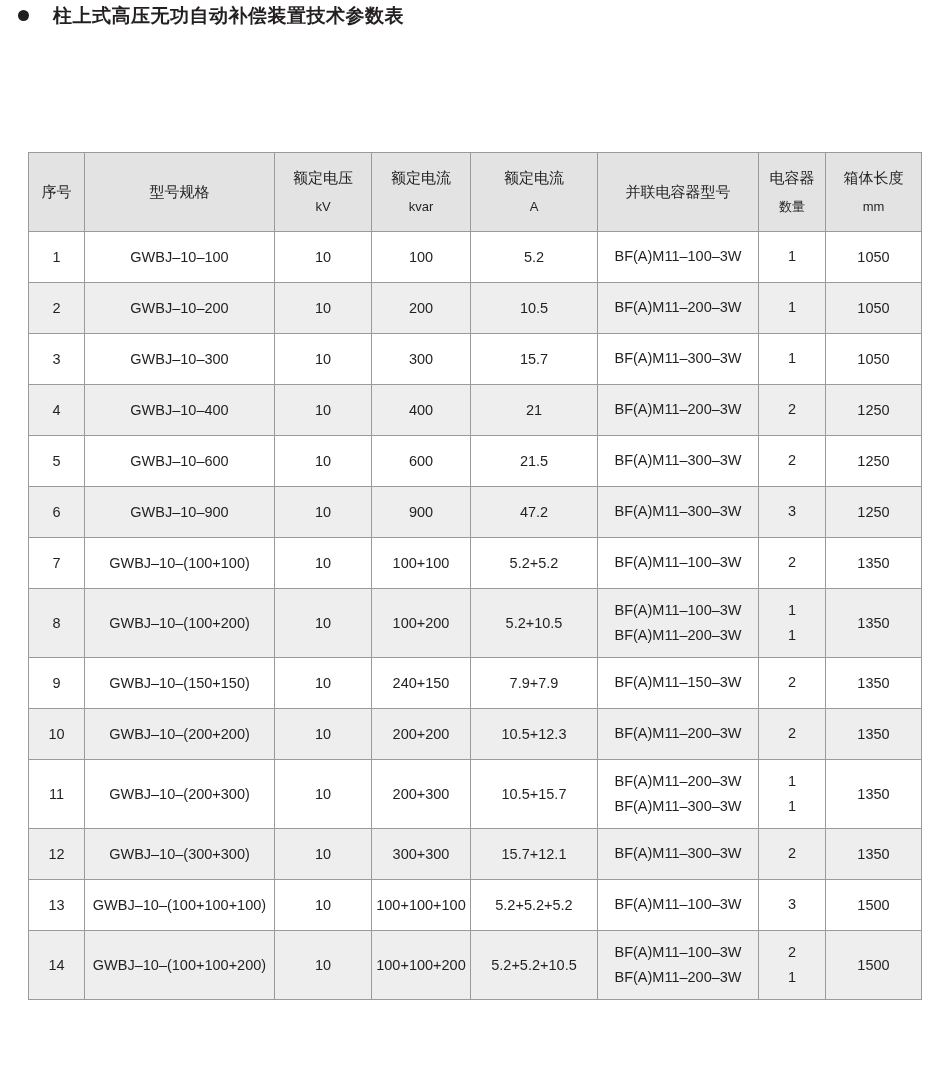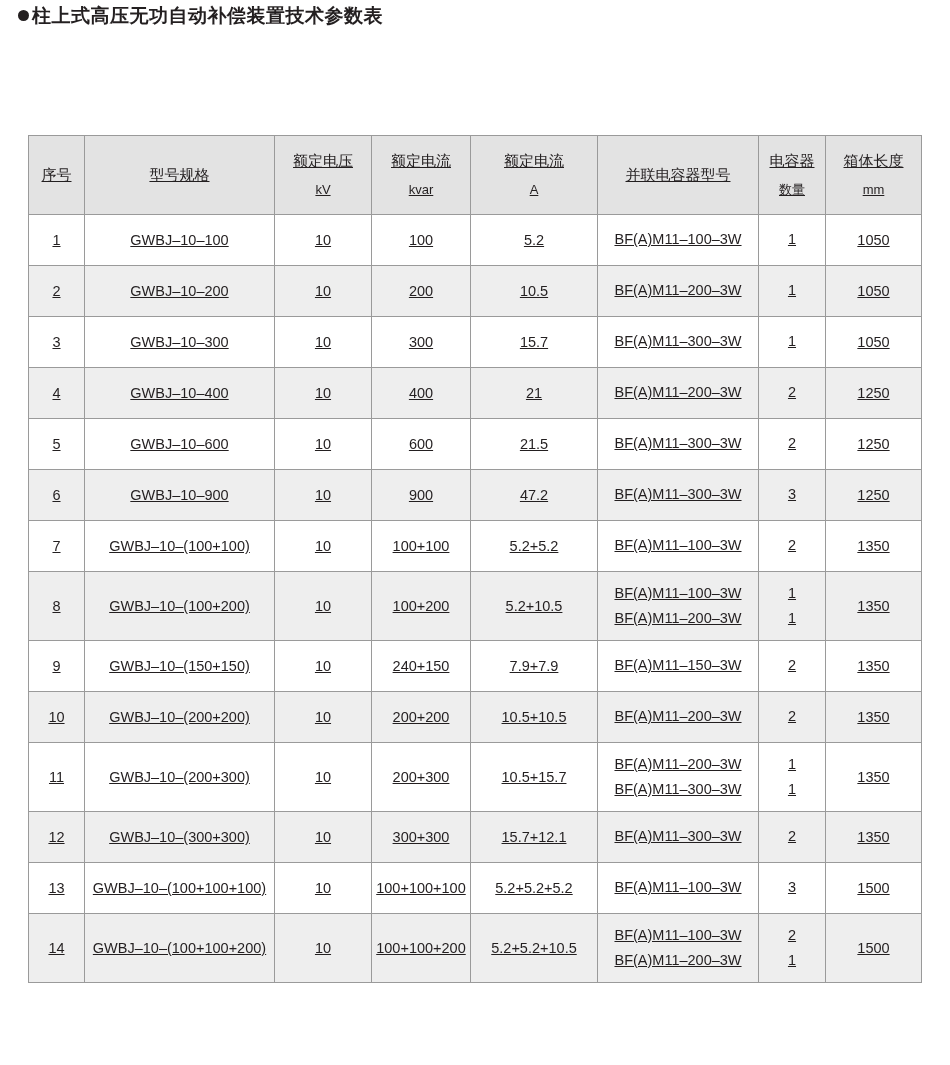--- a/index.html
+++ b/index.html
@@ -15,44 +15,43 @@
     position: relative;
     overflow: hidden;
   }
 
   .page-title-bar {
     position: absolute;
     top: 6px;
     left: 18px;
     display: flex;
     align-items: center;
-    gap: 3px;
+    gap: 24px;
   }
   .title-bullet {
     width: 11px;
     height: 11px;
     border-radius: 50%;
     background: #231f20;
     flex: 0 0 auto;
   }
   .title-text {
     font-size: 19px;
     font-weight: bold;
     letter-spacing: 0.5px;
     color: #231f20;
     line-height: 1;
     white-space: nowrap;
   }
 
   .table-wrap {
     position: absolute;
-    top: 135px;
+    top: 152px;
     left: 28px;
     width: 893px;
-    text-decoration: underline;
   }
 
   table.spec {
     border-collapse: collapse;
     width: 893px;
     table-layout: fixed;
   }
   table.spec th,
   table.spec td {
     border: 1px solid #9a9a9a;
@@ -335,21 +334,21 @@
               <span>2</span>
             </div>
           </td>
           <td>1350</td>
         </tr>
         <tr class="even">
           <td>10</td>
           <td class="model">GWBJ–10–(200+200)</td>
           <td>10</td>
           <td>200+200</td>
-          <td>10.5+10.5</td>
+          <td>10.5+12.3</td>
           <td>
             <div class="stack">
               <span>BF(A)M11–200–3W</span>
             </div>
           </td>
           <td>
             <div class="stack">
               <span>2</span>
             </div>
           </td>

